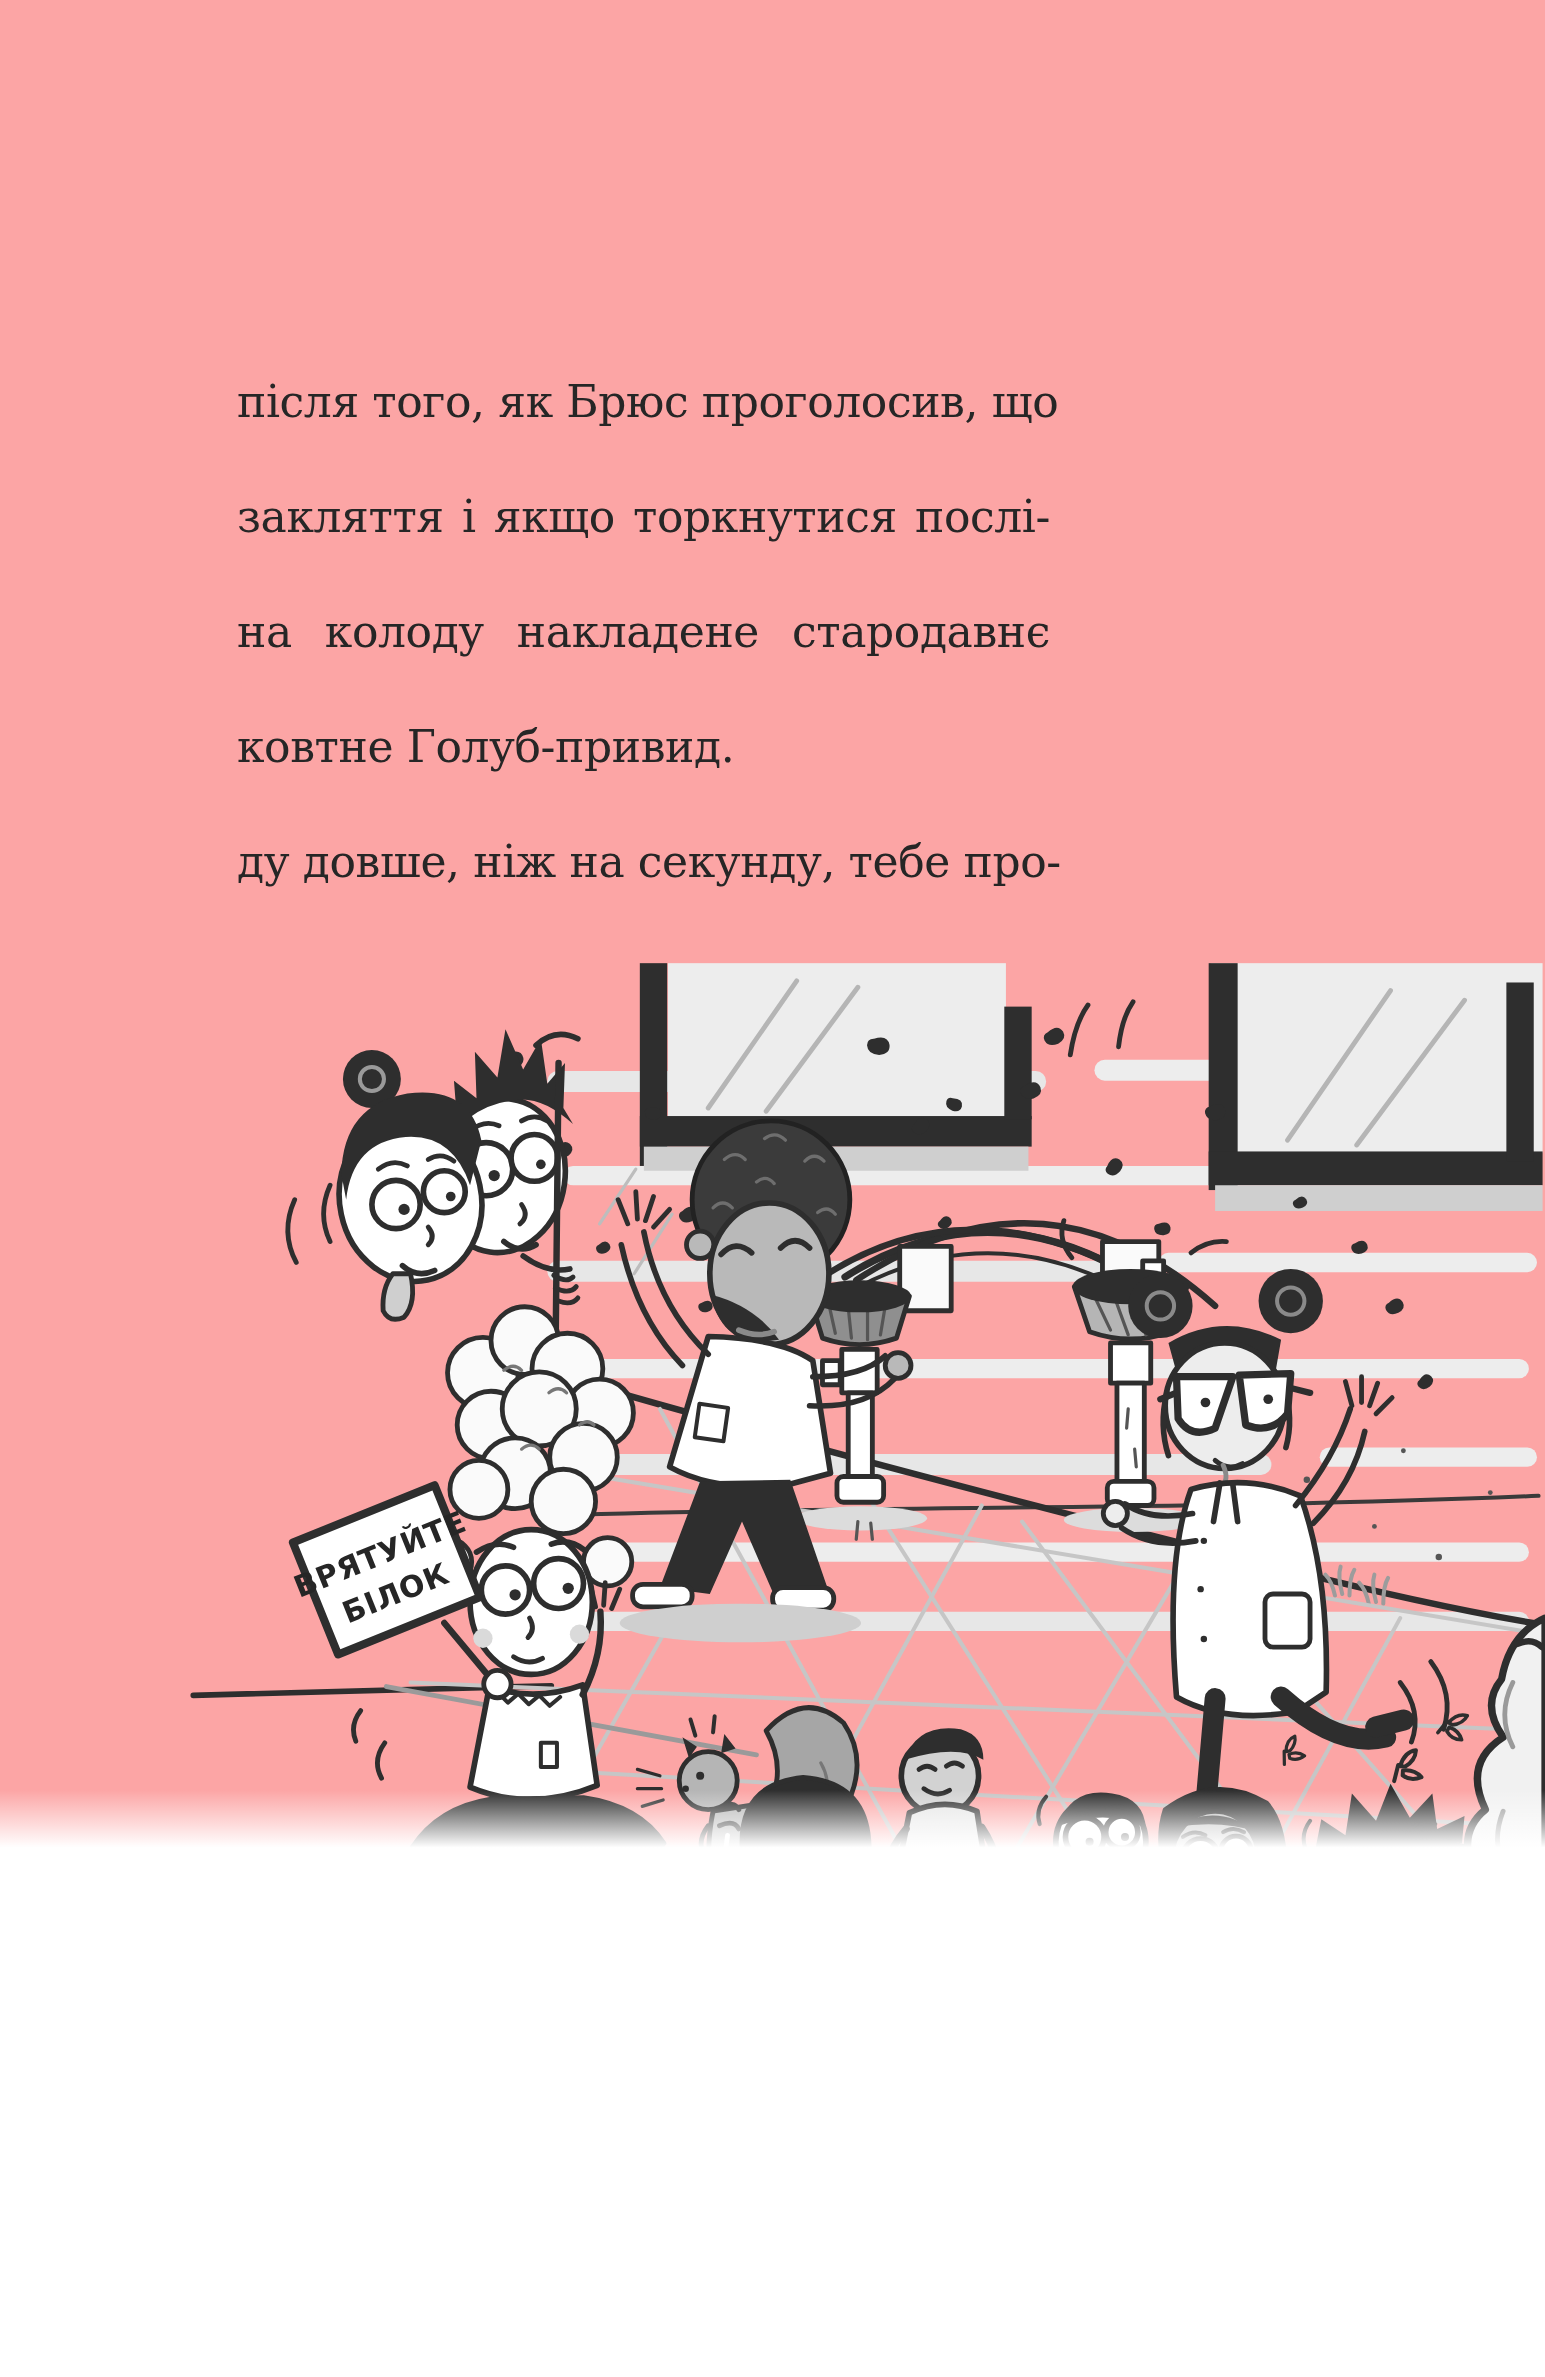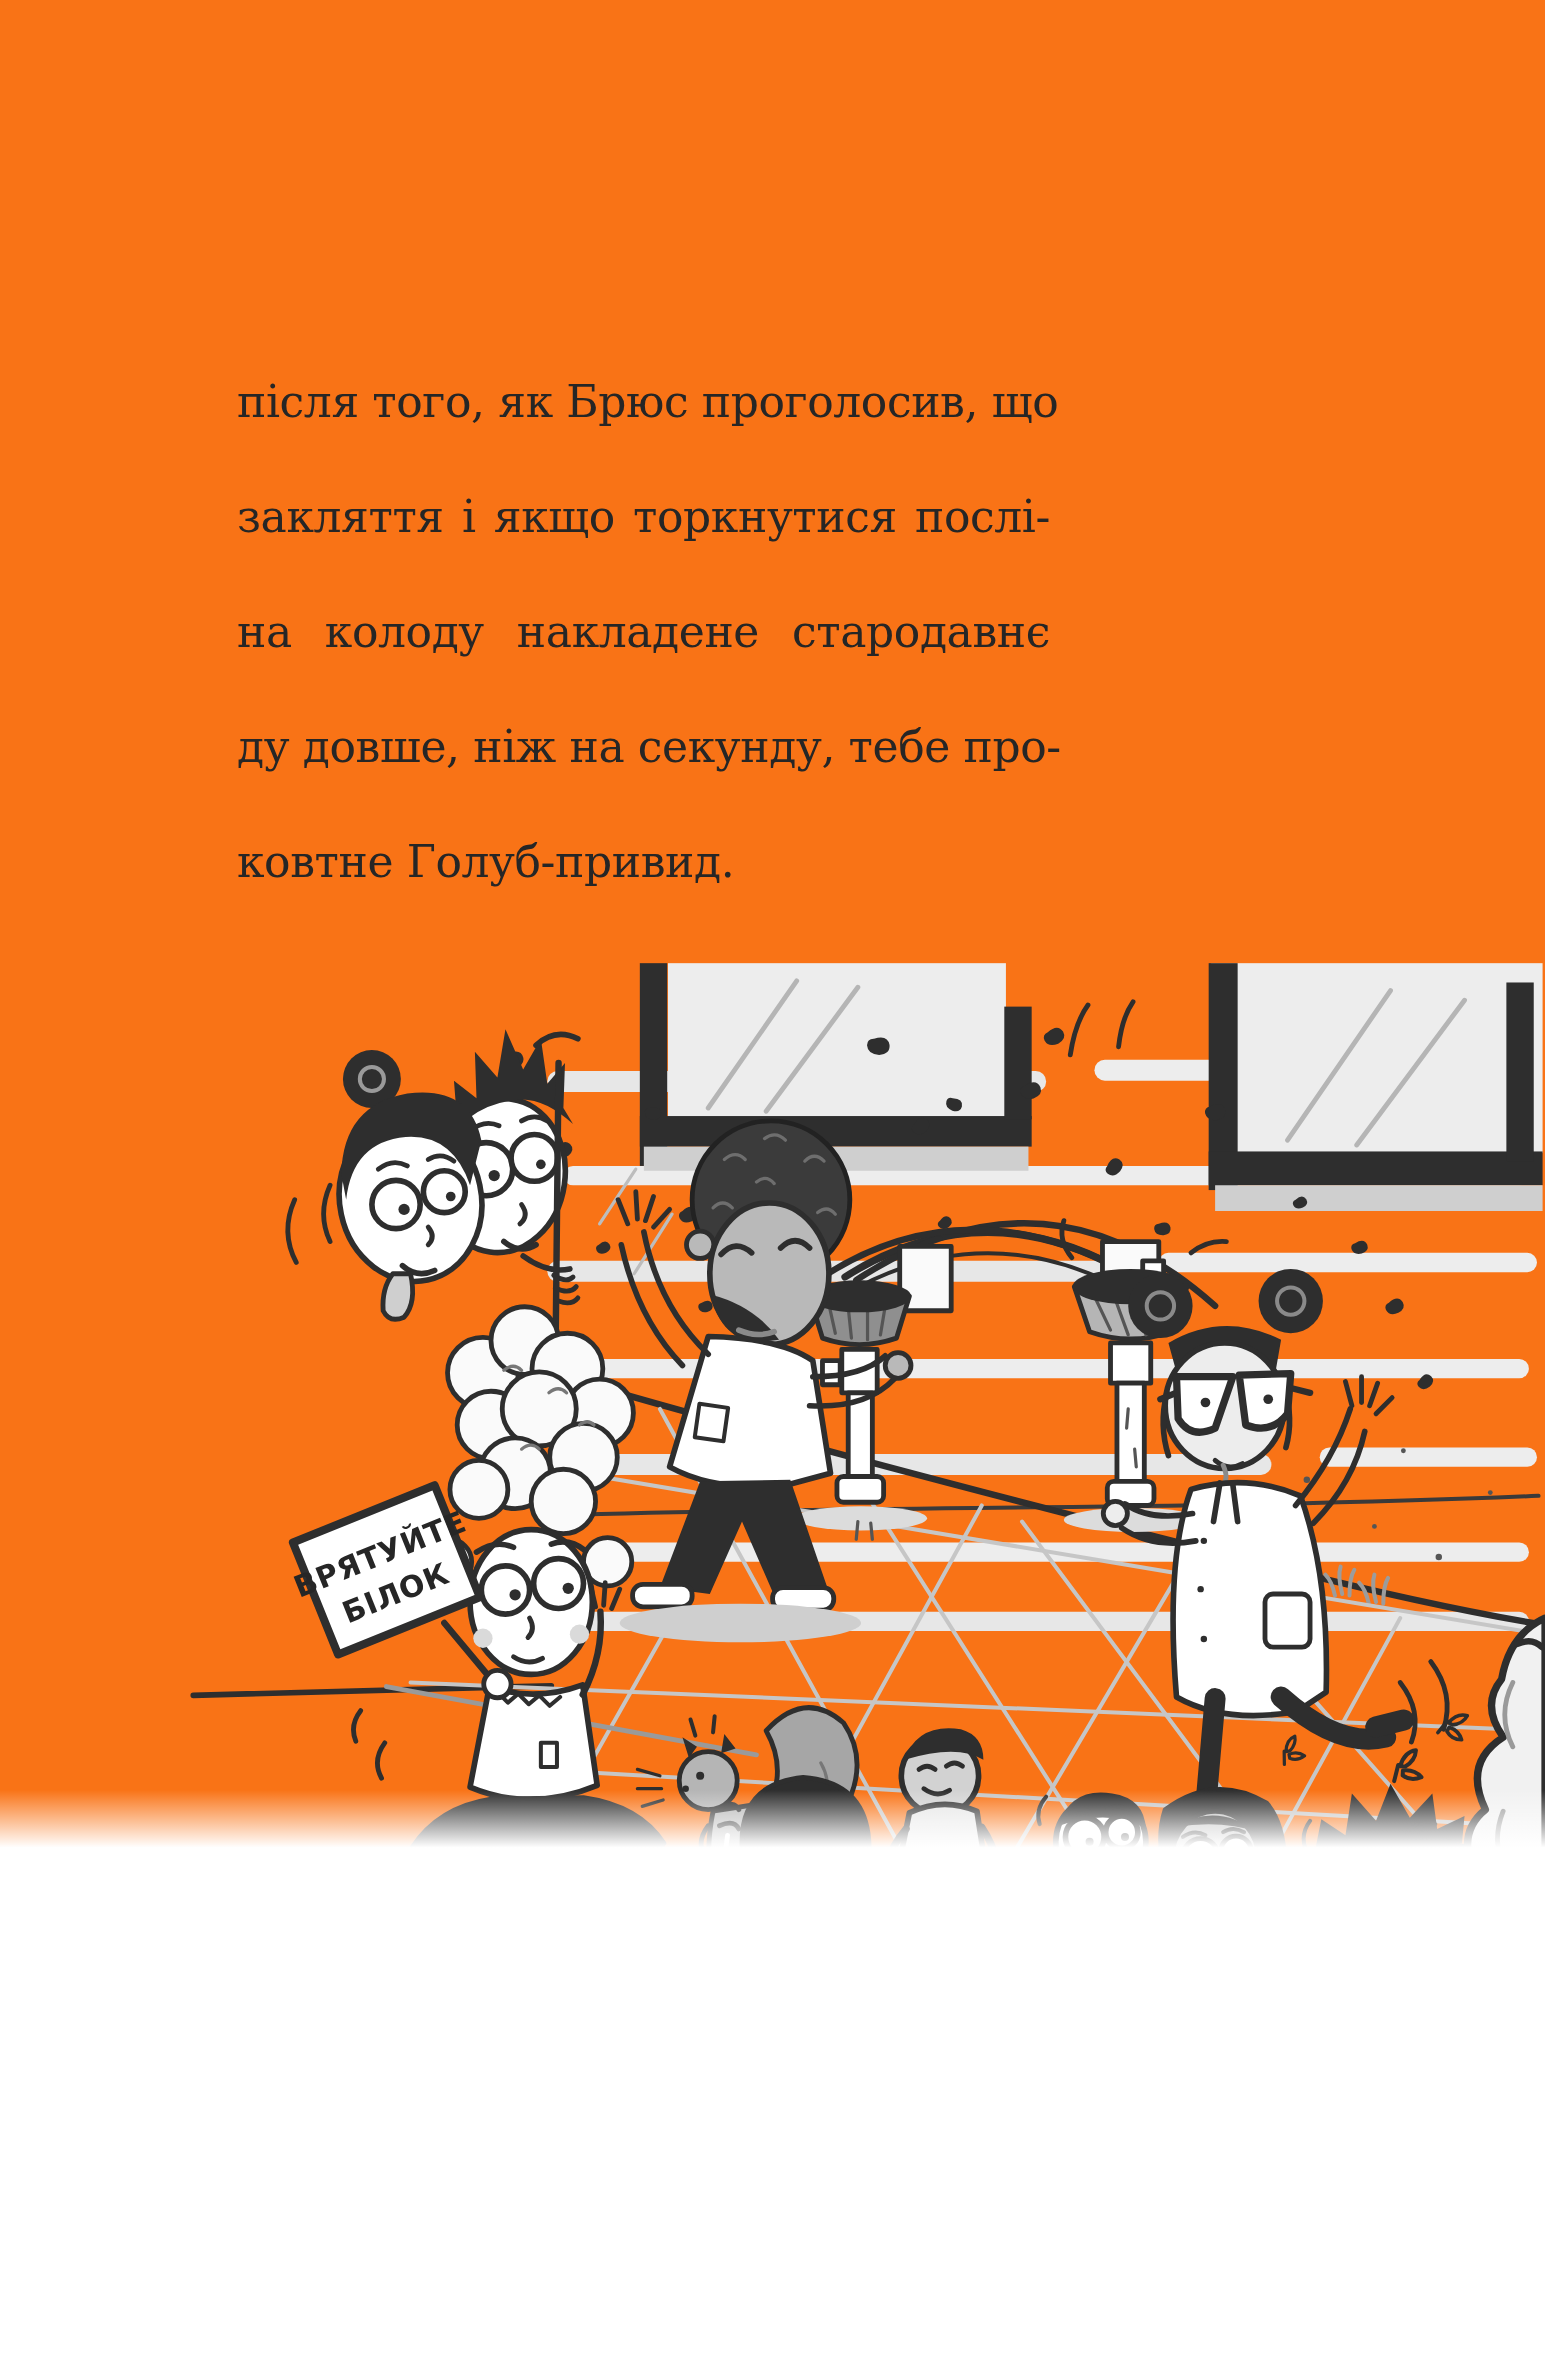--- a/index.html
+++ b/index.html
@@ -1,16 +1,16 @@
 <!DOCTYPE html>
 <html style="font-size:13px"><head>
 <meta charset="utf-8">
 <style>
   html,body{margin:0;padding:0;background:#ffffff;}
-  #viewport{position:relative;width:1545px;height:1862px;background:#f97316;overflow:hidden;
+  #viewport{position:relative;width:1545px;height:1862px;background:#fca5a5;overflow:hidden;
             font-family:"DejaVu Serif","Liberation Serif",serif;color:#262626;}
   
   #story{position:absolute;left:237px;top:344px;width:813px;}
   .story-line{font-size:44px;line-height:115px;letter-spacing:-0.4px;white-space:nowrap;
               text-align:justify;text-align-last:justify;color:#262626;}
   .story-line.last{text-align-last:left;white-space:normal;}
   
   #illu-wrap{position:absolute;left:145px;top:958px;width:1400px;height:1420px;}
   #illu{width:100%;height:100%;display:block;}
   #illu path,#illu rect,#illu ellipse,#illu circle,#illu line,#illu polyline{
@@ -23,22 +23,22 @@
 </style>
 </head>
 <body>
 
 <div id="viewport">
 
   <div id="story">
     <div class="story-line">після того, як Брюс проголосив, що</div>
     <div class="story-line">закляття і якщо торкнутися послі-</div>
     <div class="story-line">на колоду накладене стародавнє</div>
+    <div class="story-line last">ковтне Голуб-привид.</div>
     <div class="story-line">ду довше, ніж на секунду, тебе про-</div>
-    <div class="story-line last">ковтне Голуб-привид.</div>
   </div>
 
   <div id="illu-wrap">
   <svg id="illu" viewBox="0 0 1740 1764" xmlns="http://www.w3.org/2000/svg">
     <defs>
       <path id="drop" d="M0,0 Q12,-11 19,-1 Q24,8 13,14 Q1,19 -4,10 Q-7,3 0,0 Z"></path>
       <g id="tuft" stroke="#9c9c9c" stroke-width="5" fill="none">
         <path d="M0,0 Q-6,-22 -2,-34"></path>
             <path d="M9,2 Q9,-20 15,-30"></path>
             <path d="M-9,2 Q-13,-16 -21,-24"></path>

